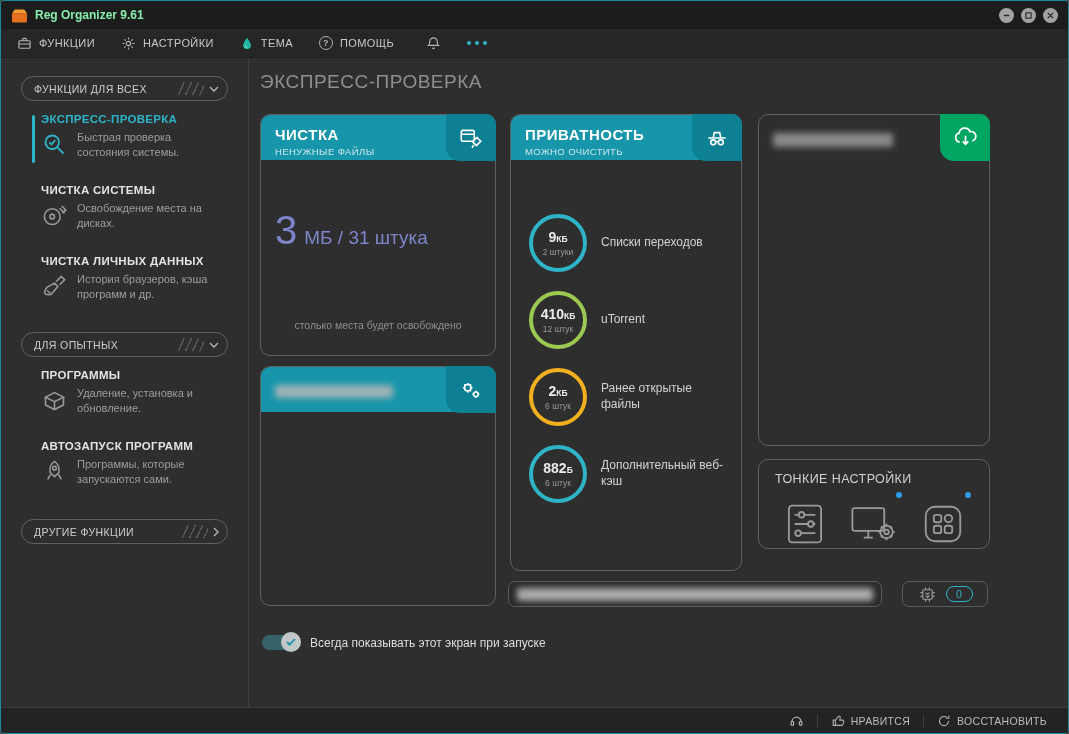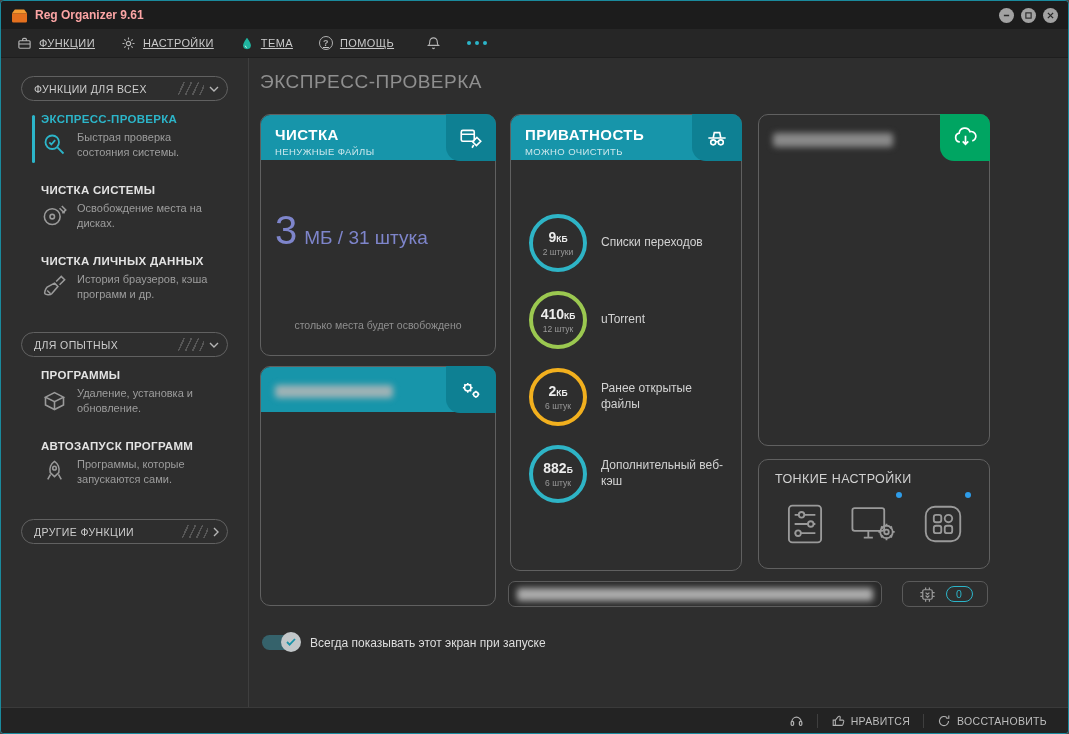--- a/index.html
+++ b/index.html
@@ -2,30 +2,30 @@
 <html><head>
 <meta charset="utf-8">
 <style>
   * { margin:0; padding:0; box-sizing:border-box; }
   html,body { background:#4a4a4a; font-family:"Liberation Sans","DejaVu Sans",sans-serif; }
   .window { width:1069px; height:734px; background:#2e2e2e; border:1px solid #1a8a9d;
             border-radius:4px; overflow:hidden; position:relative; }
 
   
   .titlebar { height:28px; background:#1c1c1c; display:flex; align-items:center; padding:0 10px; }
-  .app-title { color:#fca5a5; font-size:12px; font-weight:bold; margin-left:7px; }
+  .app-title { color:#86efac; font-size:12px; font-weight:bold; margin-left:7px; }
   .win-controls { margin-left:auto; display:flex; gap:7px; }
   .wbtn { width:15px; height:15px; border-radius:50%; background:#a2a2a2;
           display:flex; align-items:center; justify-content:center; cursor:pointer; }
 
   
   .menubar { height:29px; background:#262626; border-bottom:1px solid #1e1e1e;
              display:flex; align-items:center; padding:0 16px; }
   .menu-item { display:flex; align-items:center; gap:7px; color:#c9c9c9; font-size:11px;
-               letter-spacing:.4px; margin-right:26px; cursor:pointer;text-decoration:underline; }
+               letter-spacing:.4px; margin-right:26px; cursor:pointer; }
   .q-circle { width:14px; height:14px; border:1.3px solid #b0b0b0; border-radius:50%;
               color:#b0b0b0; font-size:9px; font-weight:bold; display:flex; align-items:center; justify-content:center; }
   .bell-wrap { margin-left:6px; margin-right:22px; cursor:pointer; display:flex; }
   .more-dots { display:flex; gap:4px; cursor:pointer; padding:4px; }
   .more-dots i { width:4px; height:4px; border-radius:50%; background:#2cb5c9; }
 
   
   .app-body { display:flex; height:649px; }
   .sidebar { width:248px; flex-shrink:0; border-right:1px solid #3f3f3f; padding-top:18px; }
   .main { flex:1; position:relative; }
@@ -52,21 +52,21 @@
   .nav-desc { font-size:11px; color:#9d9d9d; line-height:1.35; max-width:145px; }
 
   
   .page-title { position:absolute; left:11px; top:13px; font-size:19px; color:#8f8f8f; letter-spacing:.5px; }
 
   .card { position:absolute; border:1px solid #606060; border-radius:10px; background:#2e2e2e; }
   .card-cleaning { left:11px;  top:56px;  width:236px; height:242px; }
   .card-blur1    { left:11px;  top:308px; width:236px; height:240px; }
   .card-privacy  { left:261px; top:56px;  width:232px; height:457px; }
   .card-download { left:509px; top:56px;  width:232px; height:332px; }
-  .card-fine     { left:509px; top:401px; width:232px; height:110px; padding:12px 16px; }
+  .card-fine     { left:509px; top:401px; width:232px; height:90px; padding:12px 16px; }
 
   .card-header { height:45px; border-radius:9px 9px 0 0; position:relative; padding:11px 14px 0; }
   .card-title { color:#fff; font-size:15px; font-weight:bold; letter-spacing:.5px; }
   .card-sub { color:rgba(255,255,255,.78); font-size:9.5px; letter-spacing:.4px; margin-top:3px; }
   .card-badge { position:absolute; top:-1px; right:-1px; width:50px; height:47px;
                 border-radius:0 10px 0 14px; display:flex; align-items:center; justify-content:center; cursor:pointer; }
 
   .blur-strip { background:#9fb3b6; filter:blur(3px); border-radius:3px; }
   .blur-dark  { background:#8a8a8a; filter:blur(3px); border-radius:3px; }
 

